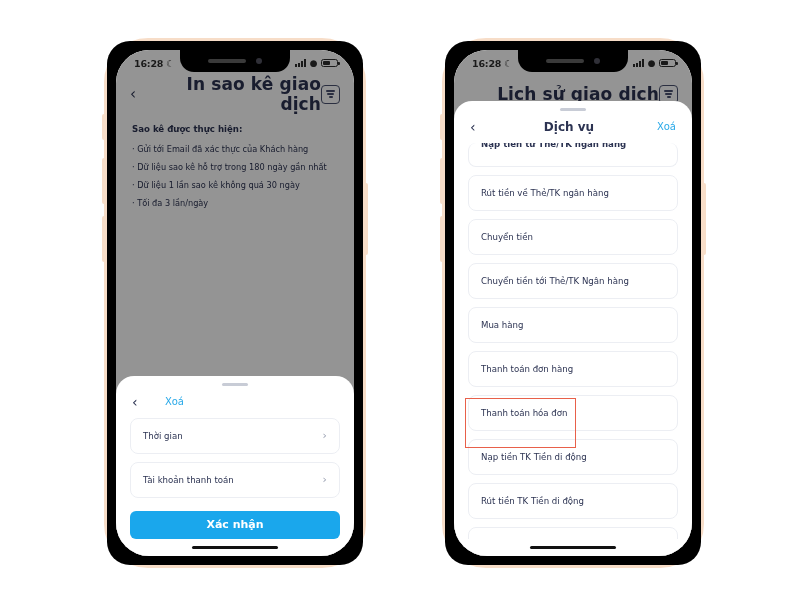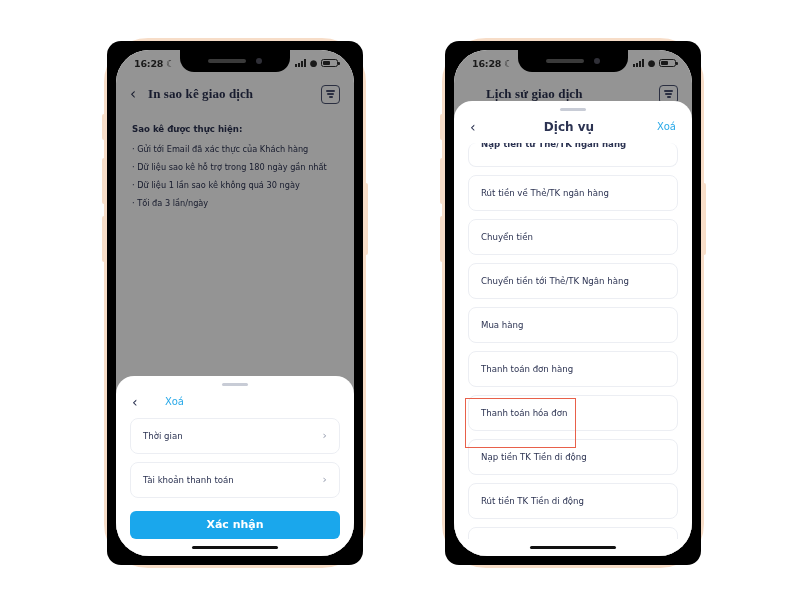--- a/index.html
+++ b/index.html
@@ -26,21 +26,21 @@
     box-sizing: border-box;
   }
   .phone.left  { left: 104px; top: 38px; }
   .phone.right { left: 442px; top: 38px; }
 
   .bezel {
     position: absolute;
     left: 3px; top: 3px;
     right: 3px; bottom: 3px;
     background: #000000;
-    border-radius: 14px;
+    border-radius: 23px;
     padding: 9px;
     box-sizing: border-box;
   }
   .screen {
     position: absolute;
     left: 9px; top: 9px; right: 9px; bottom: 9px;
     border-radius: 33px;
     overflow: hidden;
     background: #ffffff;
   }
@@ -127,26 +127,25 @@
     padding: 0 14px;
     box-sizing: border-box;
     z-index: 2;
   }
   .nav-back {
     width: 18px; font-size: 15px; color:#2c3352; line-height:1;
     font-family:"DejaVu Sans", sans-serif;
   }
   .nav-title {
     flex: 1;
-    text-align: left;
-    font-size: 13px;
+    text-align: right;
+    font-size: 17px;
     font-weight: bold;
     color: #2c3352;
     letter-spacing: 0.1px;
-    font-family: Liberation Serif, serif;
   }
   .nav-icon {
     width: 17px; height: 17px;
     border: 1.4px solid #4a5270;
     border-radius: 4px;
     display:flex; flex-direction:column; align-items:center; justify-content:center;
     gap:1.6px;
   }
   .nav-icon i { display:block; background:#4a5270; height:1.4px; border-radius:1px;}
   .nav-icon i:nth-child(1){ width:9px; }

